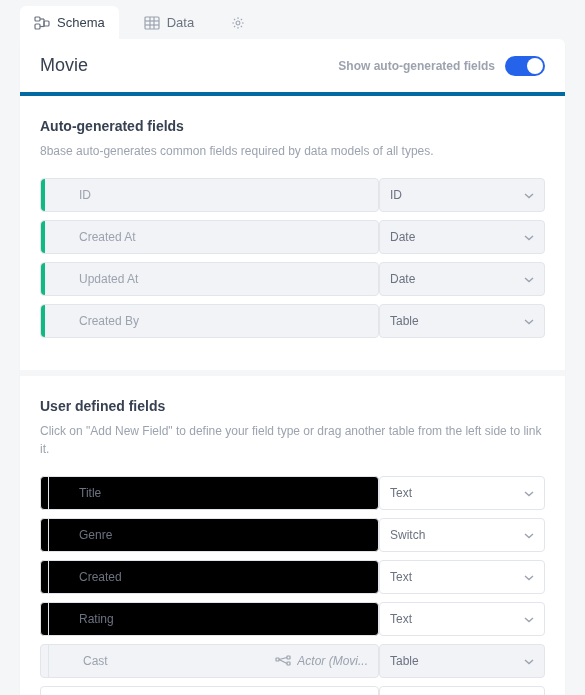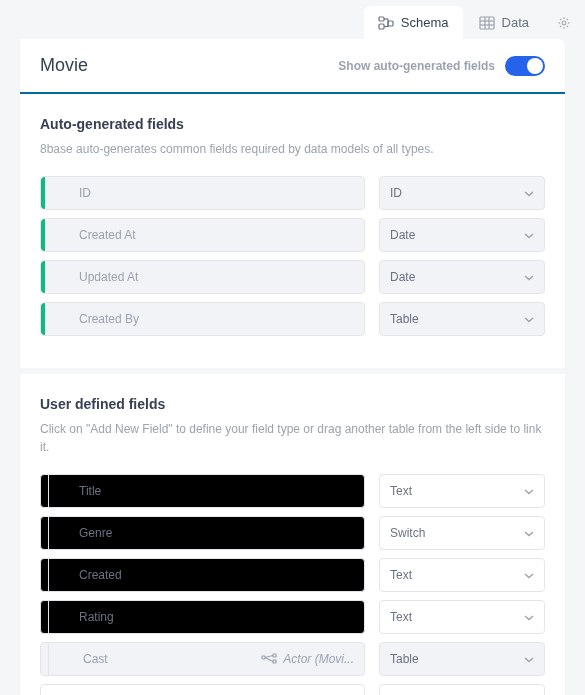--- a/index.html
+++ b/index.html
@@ -5,26 +5,25 @@
     * { box-sizing: border-box; margin: 0; padding: 0; }
     body {
       font-family: -apple-system, BlinkMacSystemFont, 'Segoe UI', sans-serif;
       background: #f5f6f8;
       width: 585px;
       height: 695px;
       color: #4a5568;
     }
     .tabs {
       display: flex;
-      gap: 2px;
+      gap: 11px;
       padding: 0;
       background: #f5f6f8;
       margin-left: 20px;
       margin-top: 6px;
-      justify-content: flex-end;
     }
     .tab {
       display: flex;
       align-items: center;
       gap: 7px;
       padding: 9px 14px;
       font-size: 13px;
       color: #6b7280;
       cursor: pointer;
       border-radius: 6px 6px 0 0;
@@ -45,21 +44,21 @@
       background: #fff;
       border-radius: 0 6px 6px 6px;
       margin: 0 20px 20px 20px;
       box-shadow: 0 1px 2px rgba(0,0,0,0.04);
     }
     .panel-header {
       display: flex;
       align-items: center;
       justify-content: space-between;
       padding: 16px 20px;
-      border-bottom: 2px solid #0369a1;
+      border-bottom: 4px solid #0369a1;
     }
     .panel-title {
       font-size: 18px;
       font-weight: 500;
       color: #374151;
     }
     .toggle-wrap {
       display: flex;
       align-items: center;
       gap: 10px;
@@ -100,21 +99,21 @@
       margin-bottom: 8px;
     }
     .section-desc {
       font-size: 12px;
       color: #9ca3af;
       margin-bottom: 18px;
       line-height: 1.5;
     }
     .field-row {
       display: flex;
-      gap: 14px;
+      gap: 0;
       margin-bottom: 8px;
     }
     .field-name {
       flex: 1;
       display: flex;
       align-items: center;
       background: #f1f3f6;
       border: 1px solid #e2e6eb;
       border-radius: 4px;
       height: 34px;

